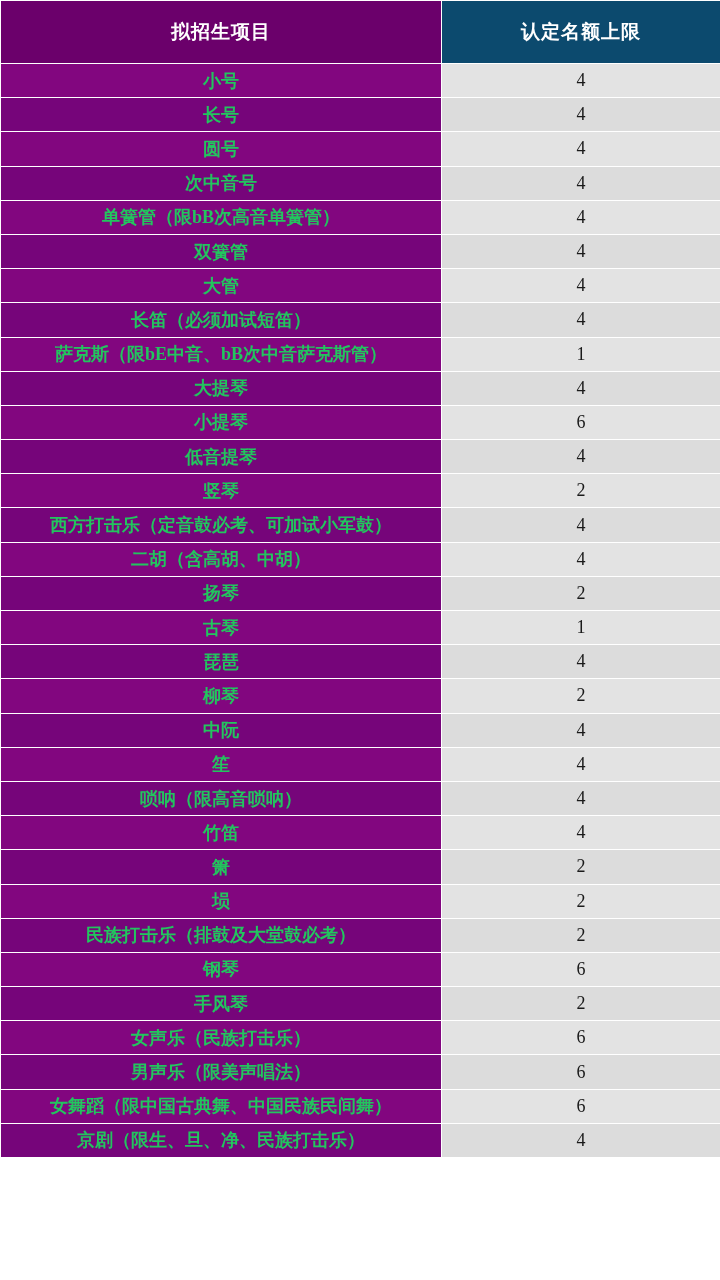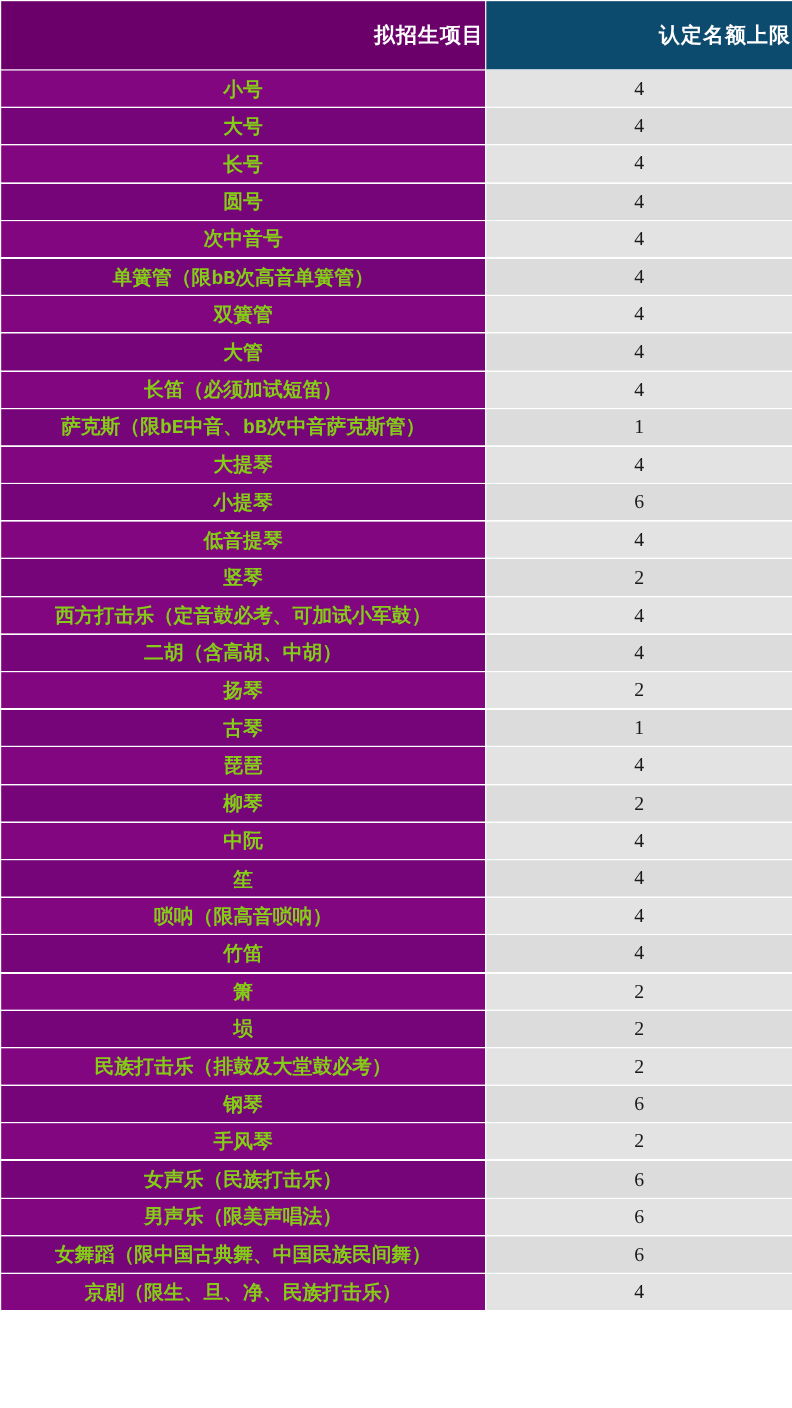--- a/index.html
+++ b/index.html
@@ -18,43 +18,42 @@
   }
   table.admissions-table col.col-program { width: 441px; }
   table.admissions-table col.col-quota { width: 279px; }
 
   thead th {
     background: #6b006b;
     color: #ffffff;
     font-weight: bold;
     font-size: 19px;
     height: 60px;
-    text-align: right;
+    text-align: center;
     vertical-align: middle;
     border: 1px solid #ffffff;
     letter-spacing: 1px;
   }
   thead th.quota-head {
     background: #0c4a6e;
   }
 
   tbody td {
     height: 33.2px;
     text-align: center;
     vertical-align: middle;
     border: 1px solid #ffffff;
     font-size: 18px;
     font-weight: bold;
     padding: 0 4px;
     white-space: nowrap;
     overflow: hidden;
   }
   tbody td.program {
-    color: #84cc16;
-    font-family: Liberation Mono, monospace;
+    color: #22c55e;
   }
   tbody td.quota {
     color: #1a1a1a;
     font-weight: normal;
     font-size: 18px;
   }
   
   tbody tr:nth-child(odd) td.program { background: #82067f; }
   tbody tr:nth-child(even) td.program { background: #76057a; }
   
@@ -74,24 +73,20 @@
       <th class="program-head">拟招生项目</th>
       <th class="quota-head">认定名额上限</th>
     </tr>
   </thead>
   <tbody id="table-body">
       <tr>
         <td class="program">小号</td>
         <td class="quota">4</td>
       </tr>
       <tr>
-        <td class="program">大号</td>
-        <td class="quota">4</td>
-      </tr>
-      <tr>
         <td class="program">长号</td>
         <td class="quota">4</td>
       </tr>
       <tr>
         <td class="program">圆号</td>
         <td class="quota">4</td>
       </tr>
       <tr>
         <td class="program">次中音号</td>
         <td class="quota">4</td>

